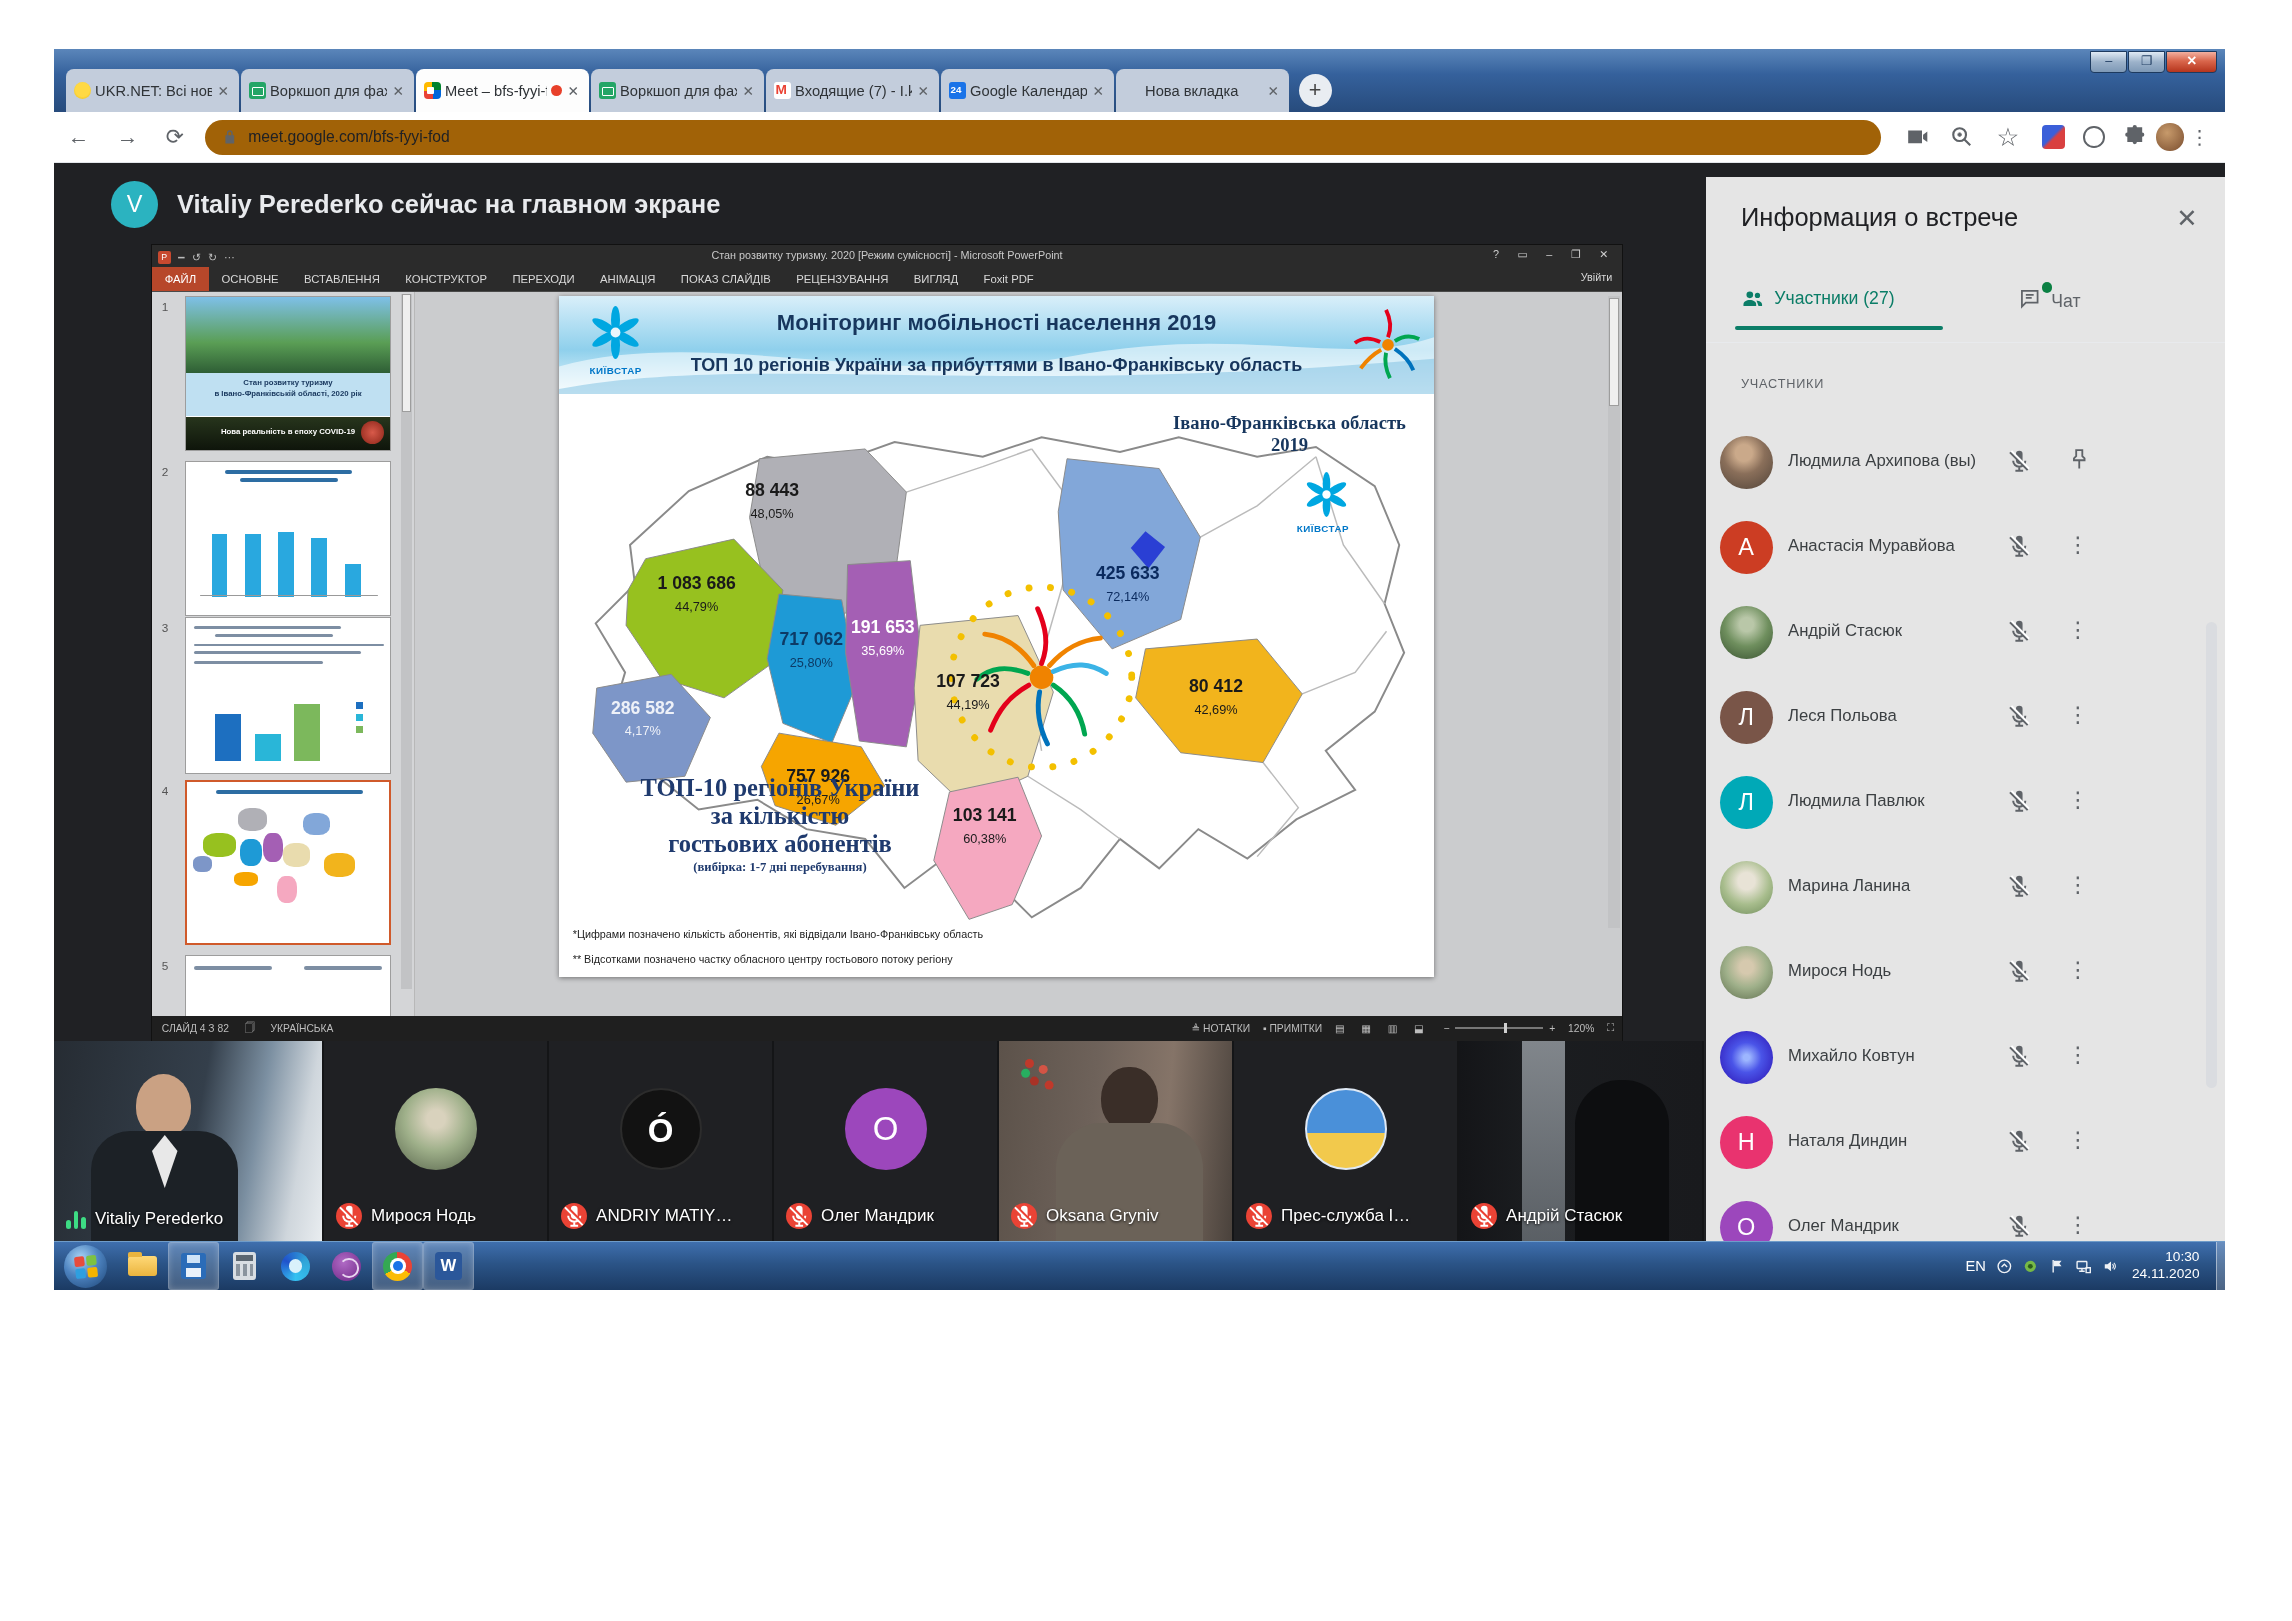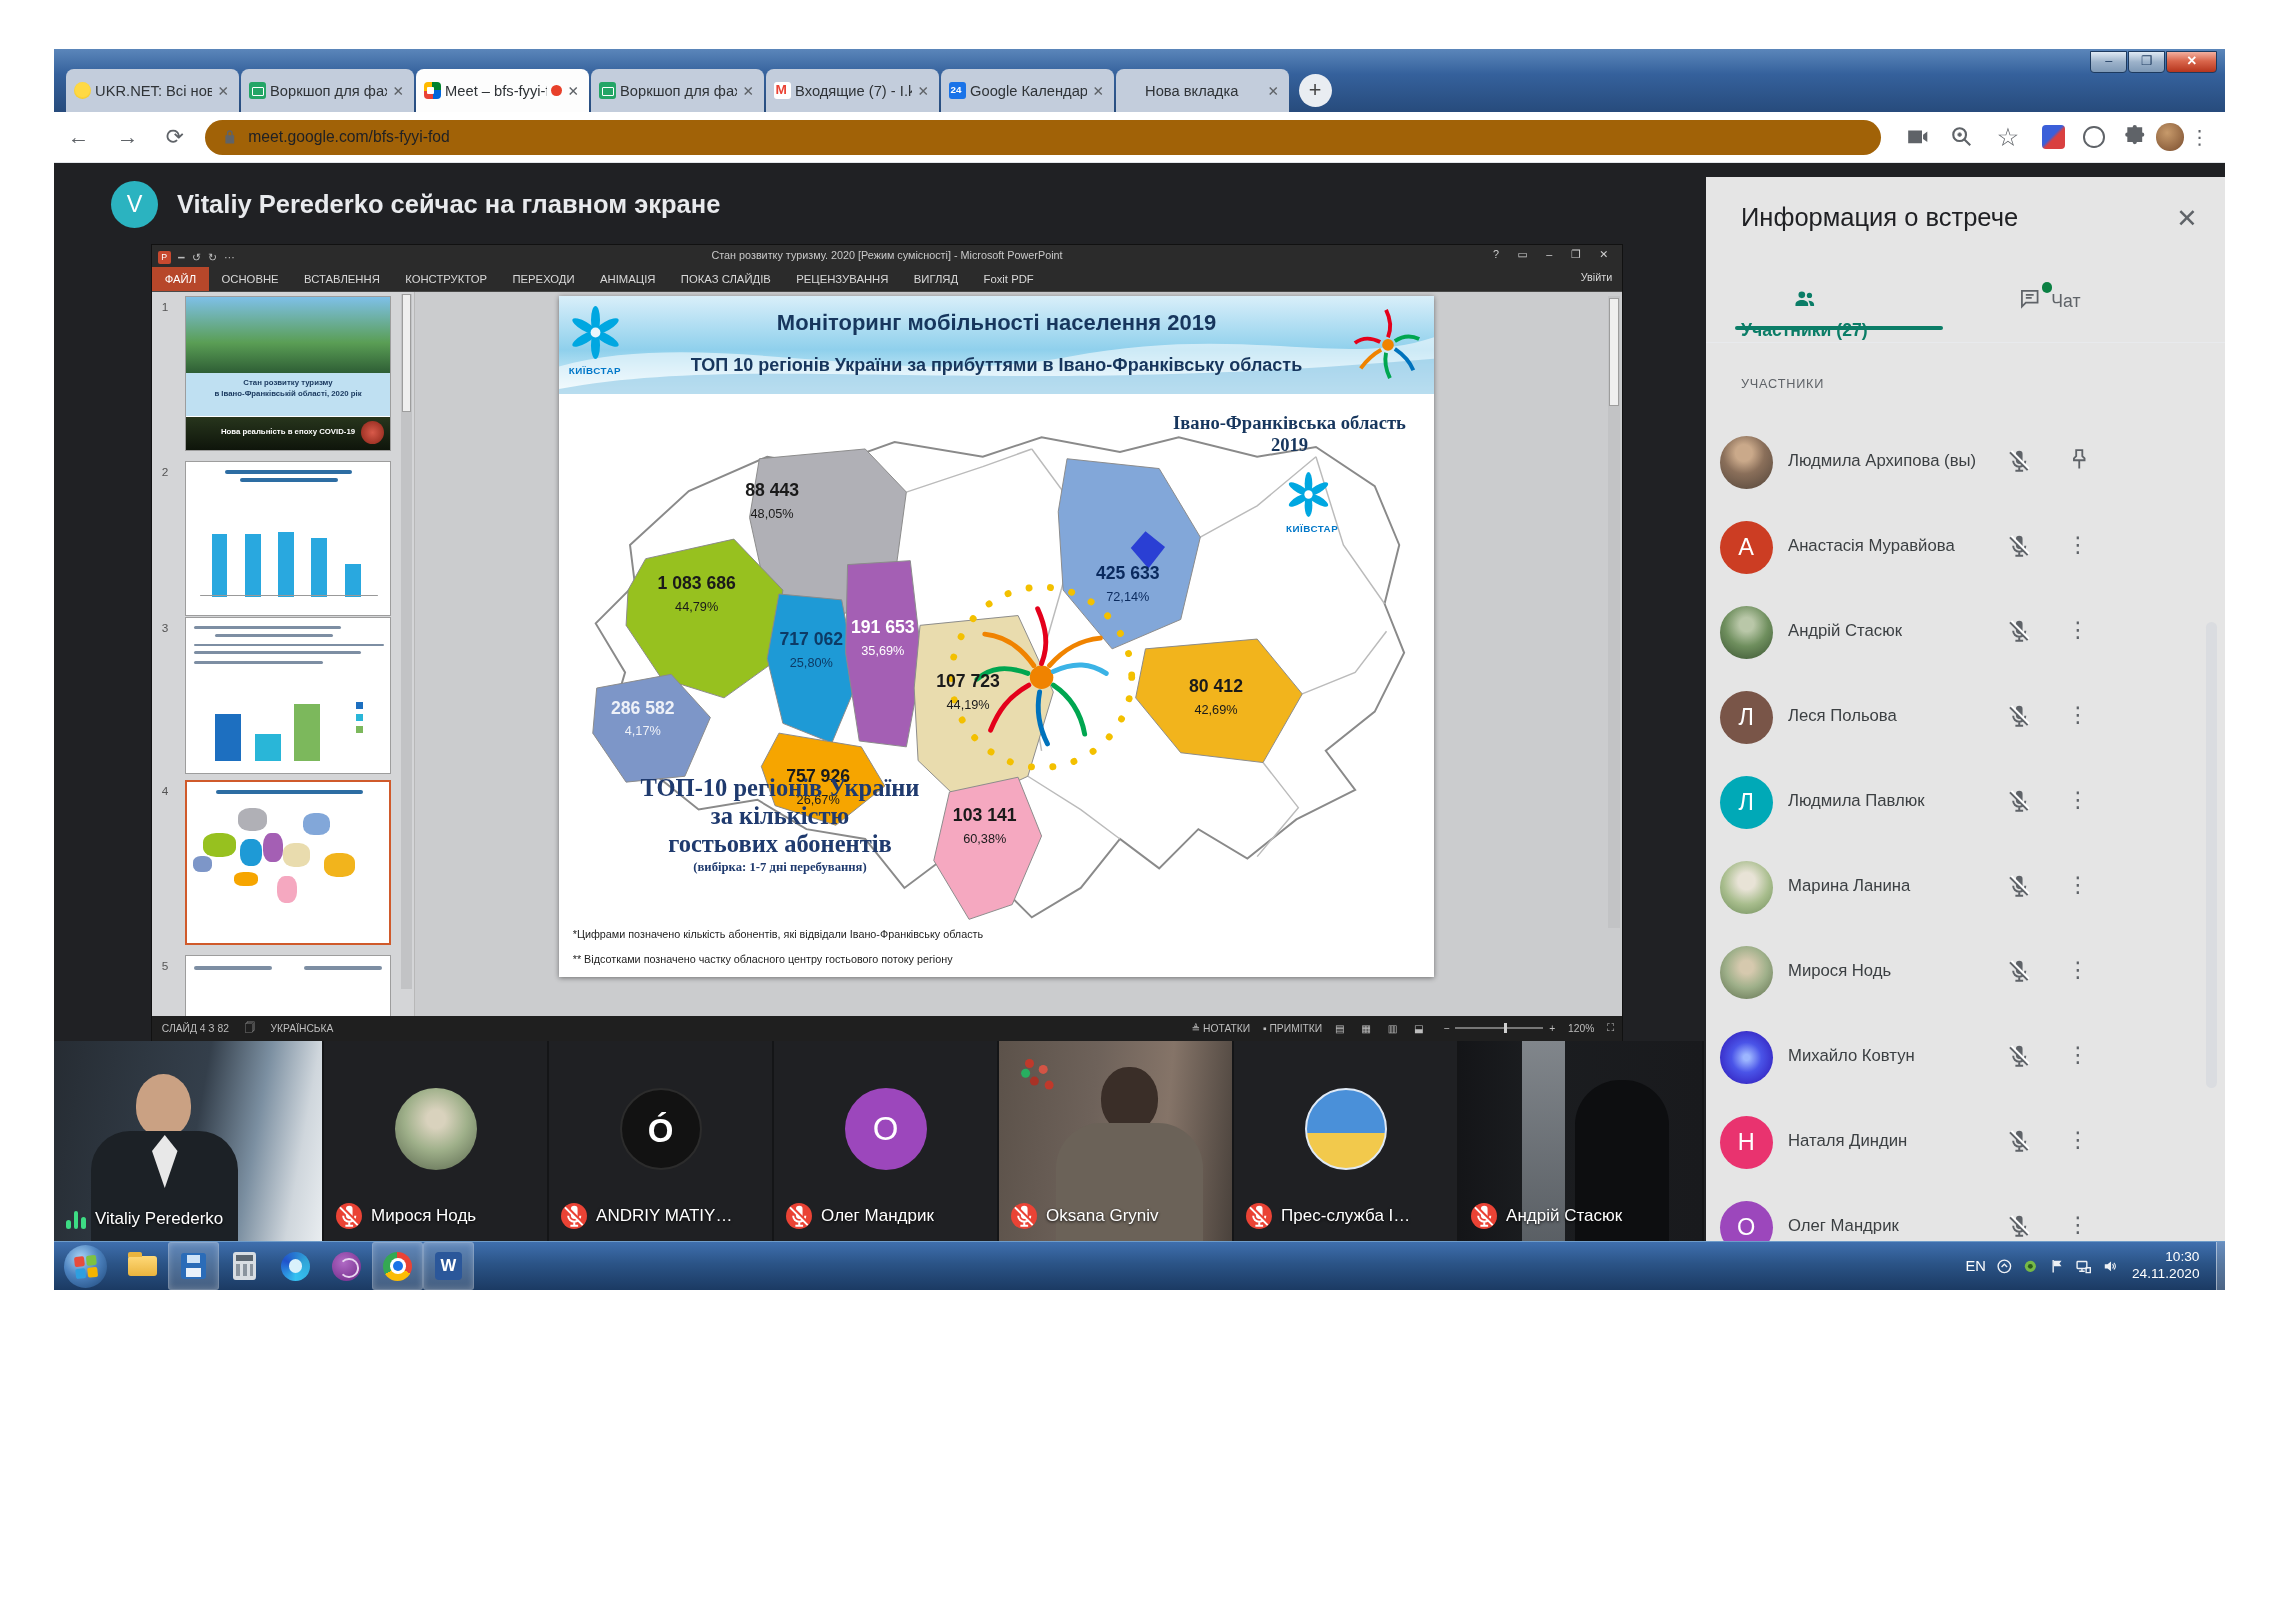--- a/index.html
+++ b/index.html
@@ -92,37 +92,37 @@
 
   
   .slide { position:absolute; left:144px; top:3.9px; width:875px; height:681px; background:#fff; box-shadow:0 1px 4.9px rgba(0,0,0,.45); }
   .slide-header { position:absolute; left:0; top:0; width:100%; height:98px;
     background:linear-gradient(180deg,#d9effa 0%, #8fd0ec 55%, #eaf7fc 100%); overflow:hidden; }
   .slide-header svg.wave { position:absolute; left:0; top:0; }
   .slide-title { position:absolute; left:59px; right:59px; top:13.7px; text-align:center;
     color:#17365d; font-size:22px; font-weight:bold; }
   .slide-subtitle { position:absolute; left:29px; right:29px; top:59px; text-align:center;
     color:#17365d; font-size:18px; font-weight:bold; }
-  .kslogo { position:absolute; text-align:left; }
+  .kslogo { position:absolute; text-align:right; }
   .kslogo .brand { color:#0077c8; font-weight:bold; font-size:9.8px; letter-spacing:0.5px; }
   .region-caption { position:absolute; left:608px; top:116px; width:245px; text-align:center;
     color:#17365d; font-family:"Liberation Serif",serif; font-weight:bold; font-size:18.6px; z-index:3; }
   .map-wrap { position:absolute; left:11.8px; top:102px; width:851px; height:537px; }
   .legend { position:absolute; left:35px; top:478px; width:372px; text-align:center; z-index:3;
     color:#1f3a6e; font-family:"Liberation Serif",serif; font-weight:bold; }
   .legend .l1 { font-size:24.5px; }
   .legend .l4 { font-size:12.7px; margin-top:2px; }
   .footnote { position:absolute; left:13.7px; color:#222; font-size:10.8px; z-index:3; }
 
   
   .sidebar { position:absolute; left:1652px; top:14px; width:519px; height:1078px; background:#e5e5e5; }
   .sb-title { position:absolute; left:35px; top:25.5px; font-size:25.5px; color:#202124; }
   .sb-close { position:absolute; right:27.4px; top:25.5px; font-size:25.5px; color:#5f6368; }
   .sb-tab { position:absolute; top:110px; display:flex; align-items:center; gap:9.8px; font-size:17.6px; }
-  .sb-tab.people { left:35px; color:#0b7d67; font-weight:bold;flex-direction:column; }
+  .sb-tab.people { left:35px; color:#0b7d67; font-weight:normal; }
   .sb-tab.chat { left:312px; color:#5f6368; }
   .chatdot { position:absolute; left:23.5px; top:-4.9px; width:10.8px; height:10.8px; border-radius:50%; background:#0b8043; }
   .sb-underline { position:absolute; left:29px; top:149px; width:208px; height:3.9px; background:#0b7d67; border-radius:2px; }
   .sb-divider { position:absolute; left:0; top:165px; width:100%; height:1px; background:#e8eaed; }
   .sb-section { position:absolute; left:35px; top:200px; font-size:12.7px; letter-spacing:0.8px; color:#5f6368; }
   .rows { position:absolute; left:0; top:243px; width:100%; }
   .prow { position:relative; height:85px; }
   .prow .pav { position:absolute; left:13.7px; top:15.7px; width:53px; height:53px; border-radius:50%;
     color:#fff; font-size:23.5px; text-align:center; line-height:53px; }
   .prow .pname { position:absolute; left:82px; top:31px; font-size:16.7px; color:#3c4043; }

